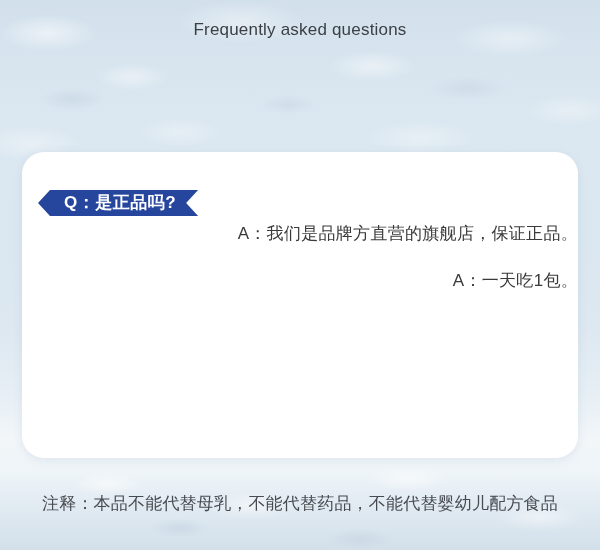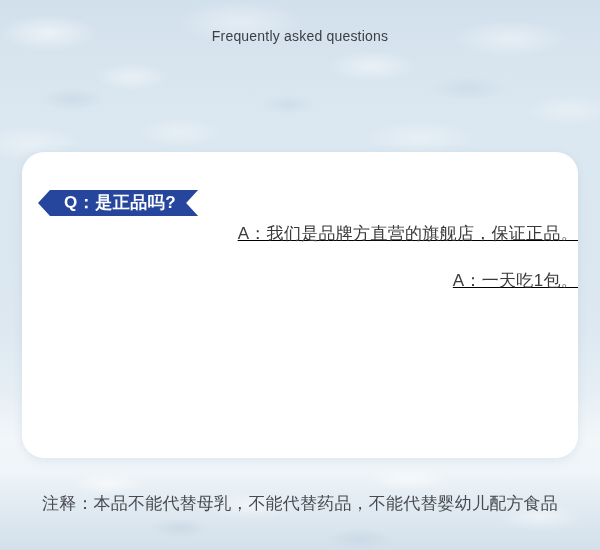--- a/index.html
+++ b/index.html
@@ -74,44 +74,43 @@
     margin: 0;
     padding-top: 32px;
     font-size: 40px;
     font-weight: bold;
     letter-spacing: 3px;
     color: #1b3e9b;
     line-height: 1.15;
     text-shadow: 0 1px 0 rgba(255,255,255,.35);
   }
   .subtitle {
-    margin: 16px;
+    margin: 8px;
     padding-top: 12px;
-    font-size: 14px;
+    font-size: 17px;
     font-weight: 400;
     color: #3b3f44;
     letter-spacing: .2px;
   }
 
   
   .card {
     position: absolute;
     left: 22px;
     top: 152px;
     width: 556px;
     height: 306px;
     background: #ffffff;
     border-radius: 22px;
     box-shadow: 0 2px 10px rgba(120,150,180,.16);
     z-index: 3;
   }
 
   .faq-list {
     padding: 38px 0 0 16px;
-    text-decoration: underline;
   }
   .faq-item {
     margin-bottom: 24px;
   }
   .faq-item:last-child { margin-bottom: 0; }
 
   .q-badge {
     display: inline-block;
     position: relative;
     background: #26469e;

